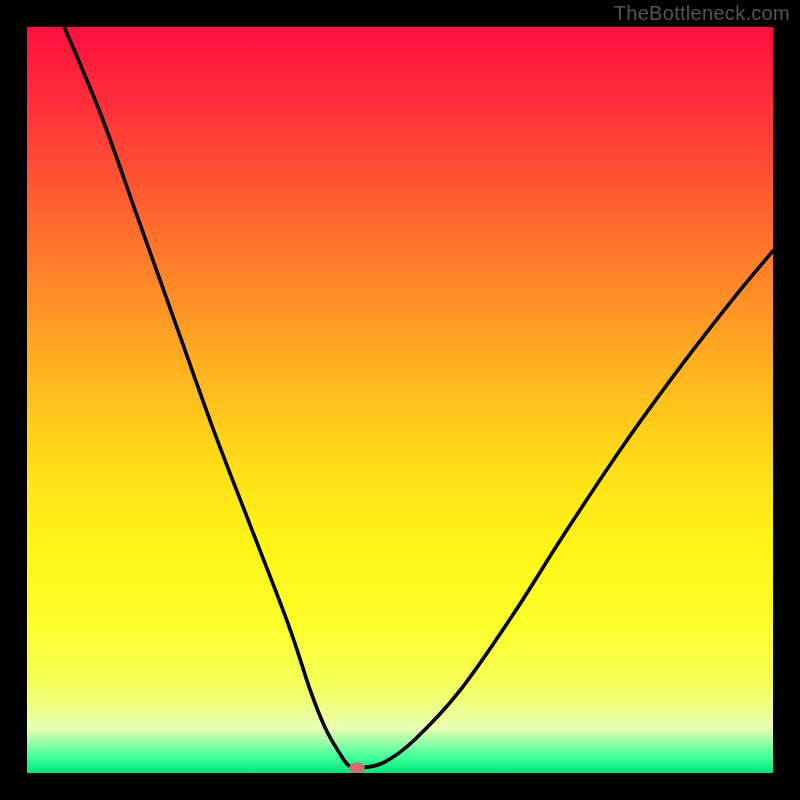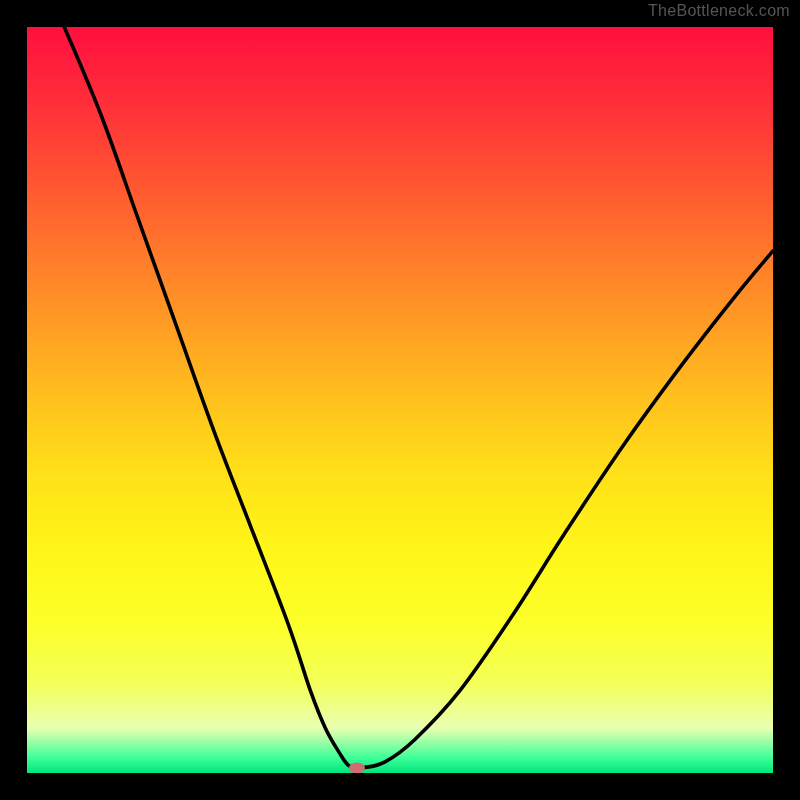--- a/index.html
+++ b/index.html
@@ -17,21 +17,21 @@
     left: 0;
     width: 800px;
     height: 800px;
     background: #000;
   }
   .watermark {
     position: absolute;
     top: 2px;
     right: 10px;
     color: #555;
-    font-size: 16px;
+    font-size: 20px;
     font-weight: 500;
     letter-spacing: 0.3px;
     user-select: none;
   }
   .plot-area {
     position: absolute;
     top: 27px;
     left: 27px;
     width: 746px;
     height: 746px;

